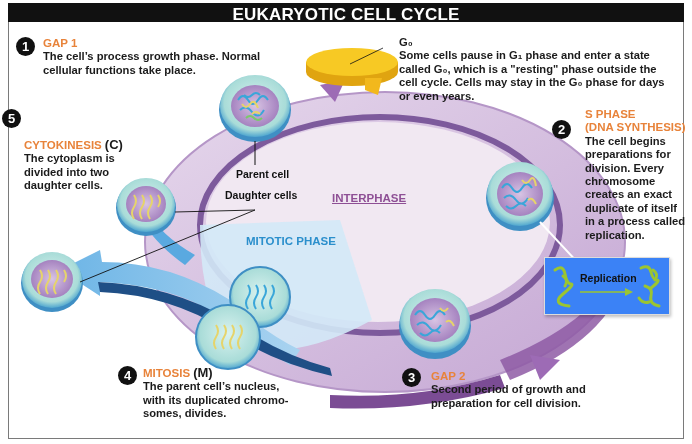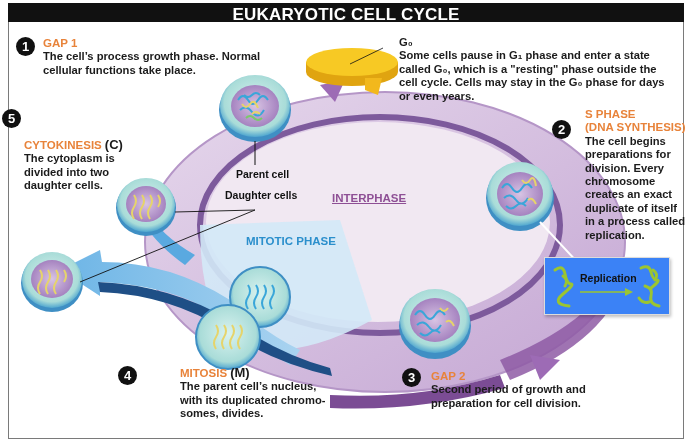--- a/index.html
+++ b/index.html
@@ -171,21 +171,21 @@
     <path d="M 18 18 q 6 4 2 10" stroke="#9bc531" stroke-width="3" fill="none" stroke-linecap="round"></path>
     <line x1="35" y1="34" x2="80" y2="34" stroke="#9bc531" stroke-width="1.5"></line>
     <path d="M 80 30 L 88 34 L 80 38 Z" fill="#9bc531"></path>
     <path d="M 96 10 q 8 -4 10 4 t 6 8 t -6 8 M 100 28 q 8 2 6 10 t 8 10" stroke="#9bc531" stroke-width="3" fill="none" stroke-linecap="round"></path>
     <path d="M 108 12 q 6 4 2 10 M 94 40 q 4 6 10 4" stroke="#9bc531" stroke-width="3" fill="none" stroke-linecap="round"></path>
   </svg>
   <div class="repl-label">Replication</div>
 </div>
 
 <div class="badge" style="left:118px; top:366px;">4</div>
-<div class="txt" style="left:143px; top:366px;margin-left:37px;">
+<div class="txt" style="left:143px; top:366px;">
   <div><span class="step-title">MITOSIS</span> <span class="paren">(M)</span></div>
   <div>The parent cell’s nucleus,</div>
   <div>with its duplicated chromo-</div>
   <div>somes, divides.</div>
 </div>
 
 <div class="badge" style="left:402px; top:368px;">3</div>
 <div class="txt" style="left:431px; top:370px;">
   <div class="step-title">GAP 2</div>
   <div>Second period of growth and</div>

